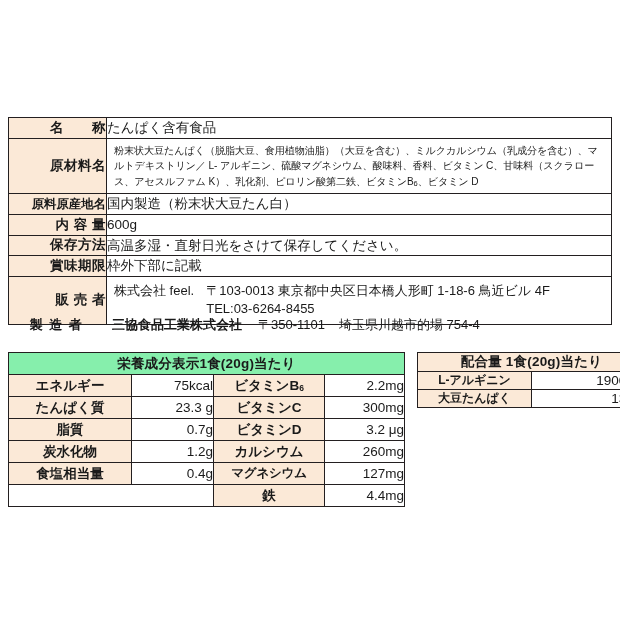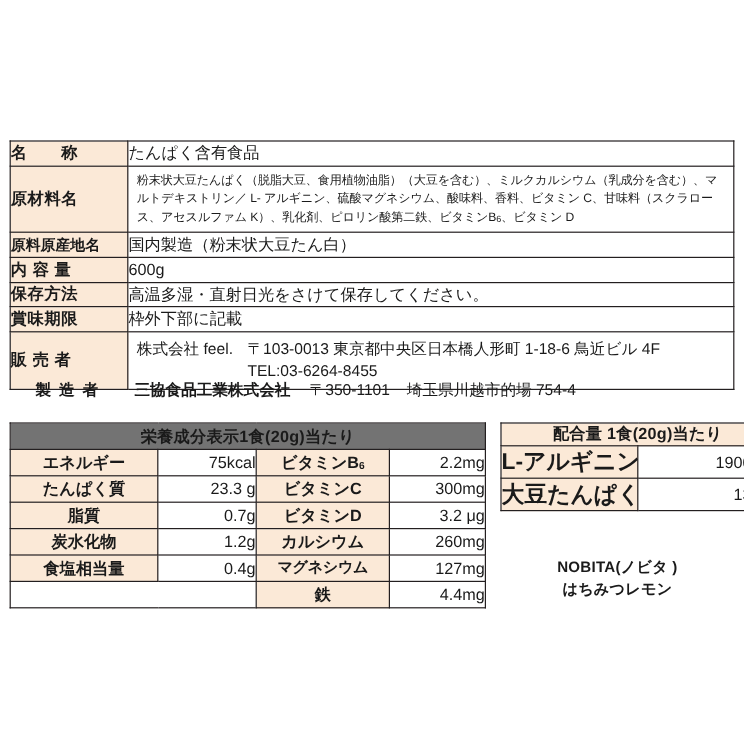--- a/index.html
+++ b/index.html
@@ -37,21 +37,21 @@
     border: 1.6px solid #231f20;
   }
   .spec-table td {
     border: 1.2px solid #231f20;
     padding: 0;
     vertical-align: middle;
   }
   .spec-label {
     width: 97px;
     background: #fbe9d7;
-    text-align: left;
+    text-align: right;
     font-weight: bold;
     font-size: 13.5px;
     letter-spacing: 0.5px;
     padding: 4px 2px;
     line-height: 1.35;
     white-space: nowrap;
   }
   .spec-label.tight {
     font-size: 12.4px;
     letter-spacing: 0px;
@@ -143,21 +143,21 @@
     padding: 0;
     height: 21px;
   }
   .nutrition-table td.blank-cell {
     border-left: none;
     border-bottom: none;
     border-right: none;
     background: transparent;
   }
   .nutri-title {
-    background: #737373;
+    background: #86efac;
     text-align: center;
     font-weight: bold;
     font-size: 13.5px;
     padding: 3px 0;
     letter-spacing: 0.2px;
   }
   .nutri-name {
     background: #fbe9d7;
     text-align: center;
     font-size: 13.5px;
@@ -205,21 +205,21 @@
     background: #fbe9d7;
     text-align: center;
     font-weight: bold;
     font-size: 13.5px;
     padding: 9px 0;
     letter-spacing: 0.2px;
   }
   .blend-name {
     background: #fbe9d7;
     text-align: center;
-    font-size: 19px;
+    font-size: 12px;
     font-weight: bold;
     padding: 6px 2px;
     white-space: nowrap;
     width: 110px;
   }
   .blend-val {
     background: #ffffff;
     text-align: right;
     font-size: 13.5px;
     padding: 6px 8px 6px 2px;
@@ -358,18 +358,14 @@
         <td class="blend-name">L-アルギニン</td>
         <td class="blend-val">1900mg</td>
       </tr>
       <tr>
         <td class="blend-name">大豆たんぱく</td>
         <td class="blend-val">13.5g</td>
       </tr>
     </tbody>
   </table>
 
-  <div class="product-name-block">
-    <div class="product-name-en">NOBITA(ノビタ )</div>
-    <div class="product-name-jp">はちみつレモン</div>
-  </div>
 
 </div>
 
 </body></html>

